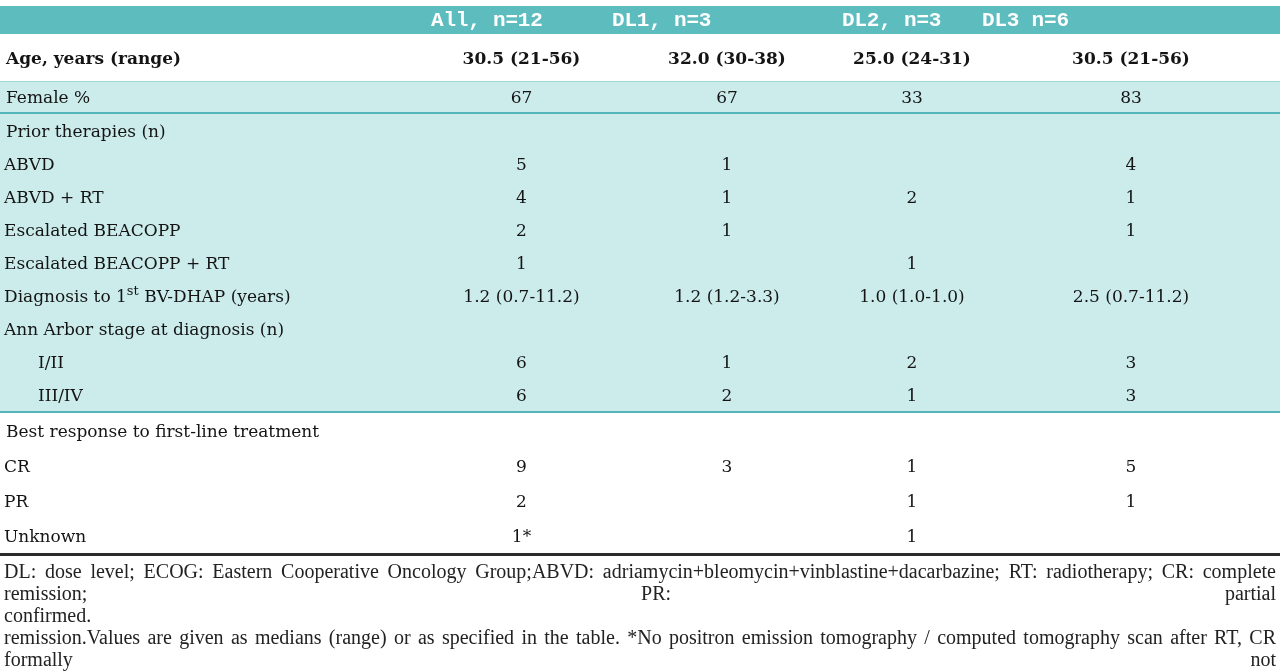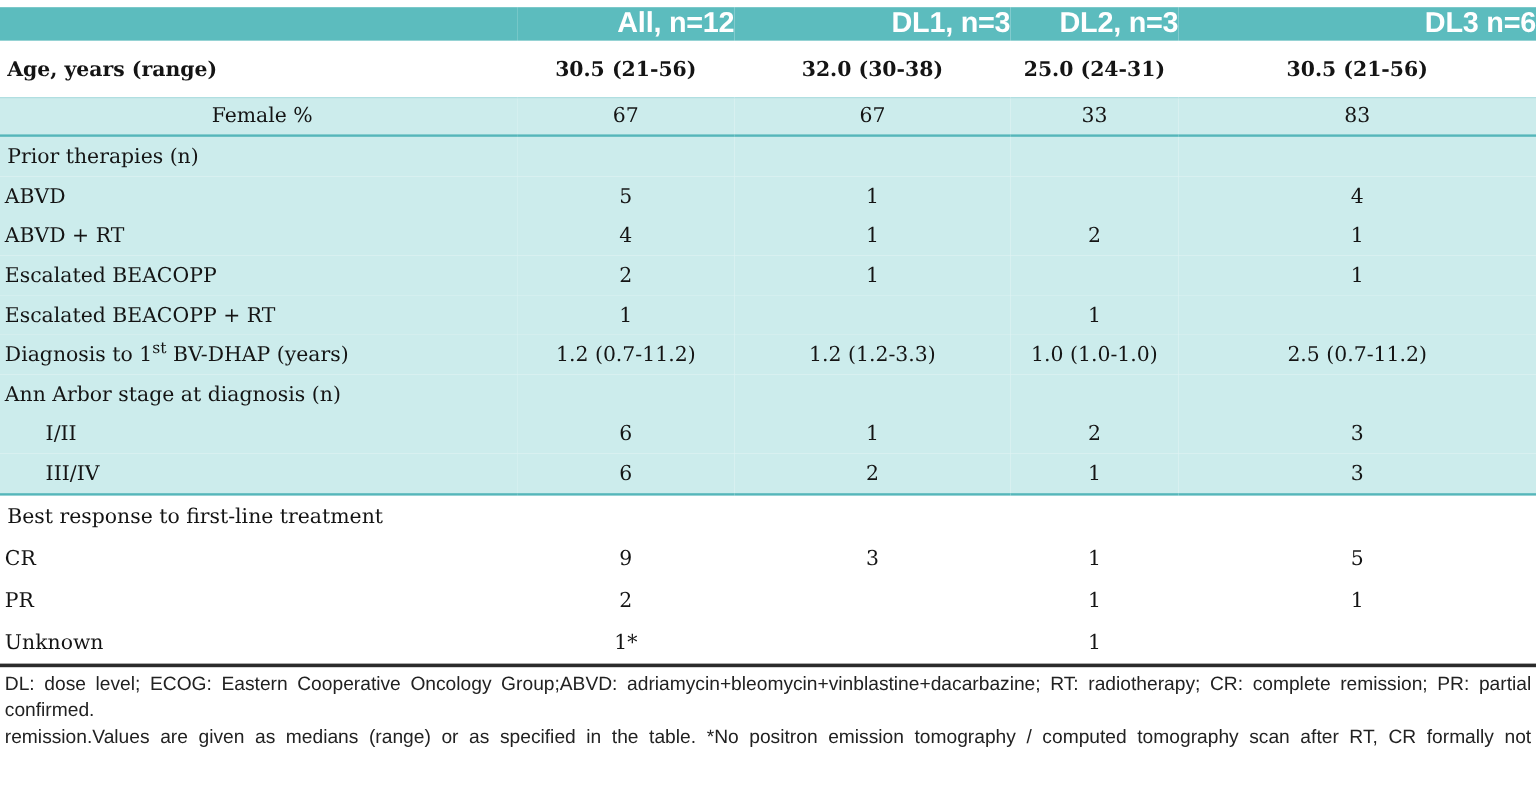--- a/index.html
+++ b/index.html
@@ -21,27 +21,27 @@
 
   table.char-table {
     width: 1280px;
     border-collapse: collapse;
     table-layout: fixed;
   }
 
   thead th {
     background: var(--header-bg);
     color: #ffffff;
-    font-family: Liberation Sans, sans-serif;
+    font-family: Liberation Mono, monospace;
     font-weight: bold;
-    font-size: 24px;
+    font-size: 21px;
     letter-spacing: -0.2px;
     height: 28px;
     padding: 0;
-    text-align: right;
+    text-align: left;
     vertical-align: middle;
   }
 
   tbody td {
     font-family: "DejaVu Serif", serif;
     font-size: 17px;
     color: #141414;
     padding: 0;
     height: 33px;
     vertical-align: middle;
@@ -55,31 +55,30 @@
   td.val { text-align: center; }
 
   sup { font-size: 13px; line-height: 0; vertical-align: super; }
 
   
   tr.r0 td { height: 47px; font-weight: bold; }
   tr.r1 td {
     height: 30px;
     border-top: 1px solid #9ed8da;
     border-bottom: 2px solid var(--separator);
-    text-align: center;
   }
   tr.r2 td { height: 39px; }
   tr.r11 td { border-bottom: 2px solid var(--separator); }
   tr.r12 td, tr.r13 td, tr.r14 td, tr.r15 td { height: 35px; }
 
   .footnote {
     border-top: 3px solid var(--rule-dark);
     padding: 4px 4px 0 4px;
-    font-family: Liberation Sans, sans-serif;
-    font-size: 16px;
+    font-family: Liberation Serif, serif;
+    font-size: 20px;
     line-height: 22px;
     color: #222222;
   }
   .fline { width: 100%; }
   .fline.just { text-align: justify; text-align-last: justify; }
 </style>
 </head>
 <body>
 
 <table class="char-table">

